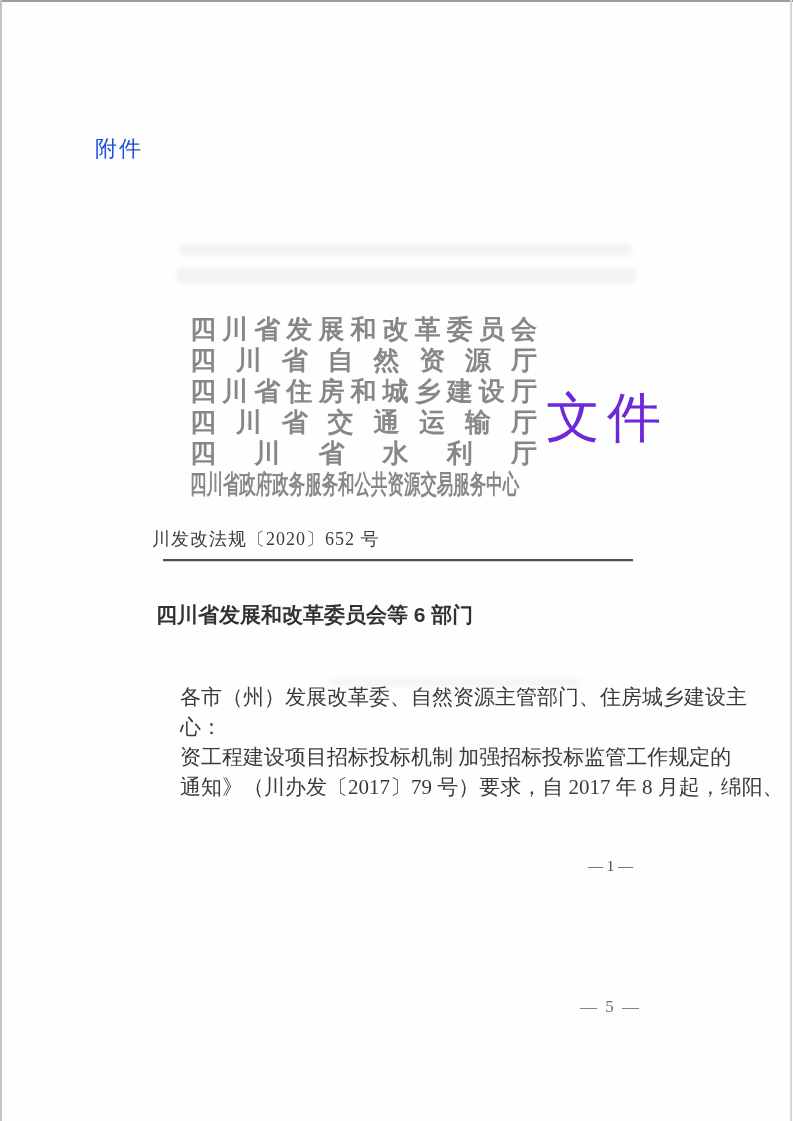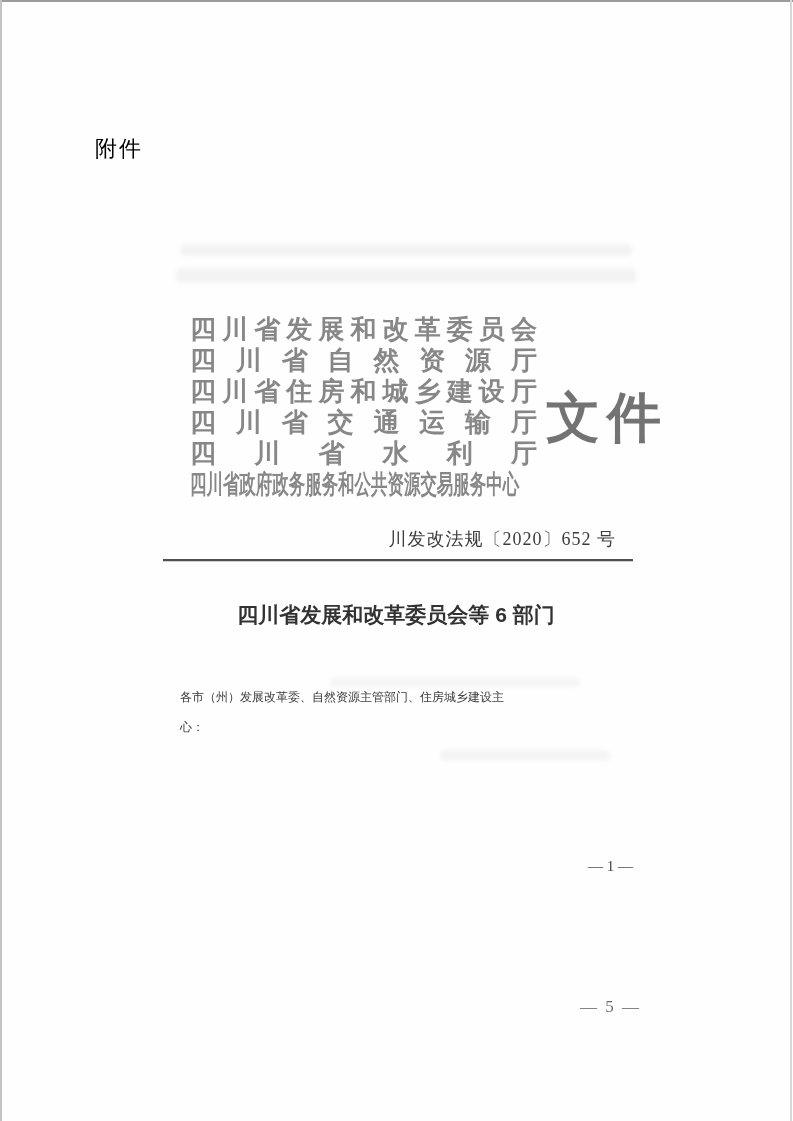--- a/index.html
+++ b/index.html
@@ -6,21 +6,21 @@
   body{
     width:793px;height:1121px;position:relative;overflow:hidden;
     background:#fefefe;
     font-family:"Liberation Serif","DejaVu Serif",serif;
   }
   
   .edge-top{position:absolute;left:0;top:0;width:793px;height:2px;background:#9c9c9c;}
   .edge-left{position:absolute;left:0;top:0;width:2px;height:1121px;background:#c4c4c4;}
   .edge-right{position:absolute;left:790px;top:0;width:2px;height:1121px;background:#d8d8d8;}
 
-  .attachment{position:absolute;left:95px;top:134px;font-size:22px;color:#000000;letter-spacing:2px;}
+  .attachment{position:absolute;left:95px;top:134px;font-size:22px;color:#1d4ed8;letter-spacing:2px;}
 
   
   .smudge{position:absolute;background:rgba(110,110,110,0.08);filter:blur(2px);border-radius:5px;}
   .smudge.s1{left:180px;top:244px;width:452px;height:12px;}
   .smudge.s2{left:176px;top:268px;width:460px;height:15px;}
   .smudge.s3{left:330px;top:678px;width:250px;height:9px;background:rgba(110,110,110,0.06);}
   .smudge.s4{left:440px;top:750px;width:170px;height:11px;background:rgba(110,110,110,0.07);}
 
   
   .letterhead{position:absolute;left:190px;top:314px;width:347px;}
@@ -29,45 +29,45 @@
     width:347px;height:31px;line-height:31px;
     font-size:26px;font-weight:bold;color:#878787;
   }
   .lh-line.condensed{
     display:block;white-space:nowrap;width:520px;
     transform:scaleX(0.633);transform-origin:left top;
     letter-spacing:0;
   }
   .wenjian{
     position:absolute;left:546px;top:382px;
-    font-size:54px;font-weight:bold;color:#737373;letter-spacing:7px;
+    font-size:54px;font-weight:normal;color:#6d28d9;letter-spacing:7px;
     white-space:nowrap;
     text-align:center;
   }
 
   .ref-number{
-    position:absolute;left:144px;top:527px;width:472px;
-    text-align:right;font-size:18px;color:#3c3c3c;letter-spacing:1px;
+    position:absolute;left:152px;top:527px;width:472px;
+    text-align:left;font-size:18px;color:#3c3c3c;letter-spacing:1px;
   }
   .rule{
     position:absolute;left:163px;top:559px;width:470px;height:2px;
     background:#4f4f4f;box-shadow:0 1px 0 rgba(80,80,80,0.25);
   }
 
   .doc-title{
     position:absolute;left:156px;top:599px;width:480px;
-    text-align:center;font-weight:bold;color:#323232;
+    text-align:left;font-weight:bold;color:#323232;
     font-size:21px;line-height:31px;
     font-family:"Liberation Sans","DejaVu Sans",sans-serif;
   }
 
   .body-block{position:absolute;left:180px;top:682px;width:424px;}
   .bline{
     white-space:nowrap;height:30px;line-height:30px;
-    font-size:12px;color:#3a3a3a;
+    font-size:21px;color:#3a3a3a;
   }
   .bline.indent{text-indent:31px;}
 
   .pagenum-inner{
     position:absolute;left:588px;top:858px;
     font-size:15px;color:#474747;white-space:nowrap;
   }
   .pagenum-outer{
     position:absolute;left:580px;top:997px;
     font-size:17px;color:#6e6e6e;letter-spacing:2px;white-space:nowrap;
@@ -151,16 +151,18 @@
 
 <div class="rule"></div>
 
 <div class="doc-title">
   <div>四川省发展和改革委员会等 6 部门</div>
 </div>
 
 <div class="body-block">
   <div class="bline">各市（州）发展改革委、自然资源主管部门、住房城乡建设主</div>
   <div class="bline">心：</div>
+  <div class="bline">资工程建设项目招标投标机制 加强招标投标监管工作规定的</div>
+  <div class="bline">通知》（川办发〔2017〕79 号）要求，自 2017 年 8 月起，绵阳、</div>
 </div>
 
 <div class="pagenum-inner">— 1 —</div>
 <div class="pagenum-outer">— 5 —</div>
 
 </body></html>

